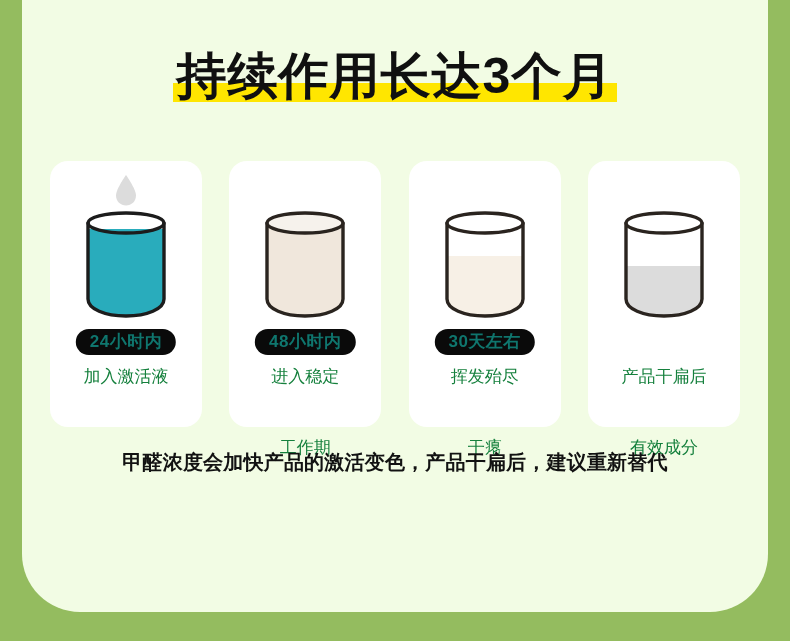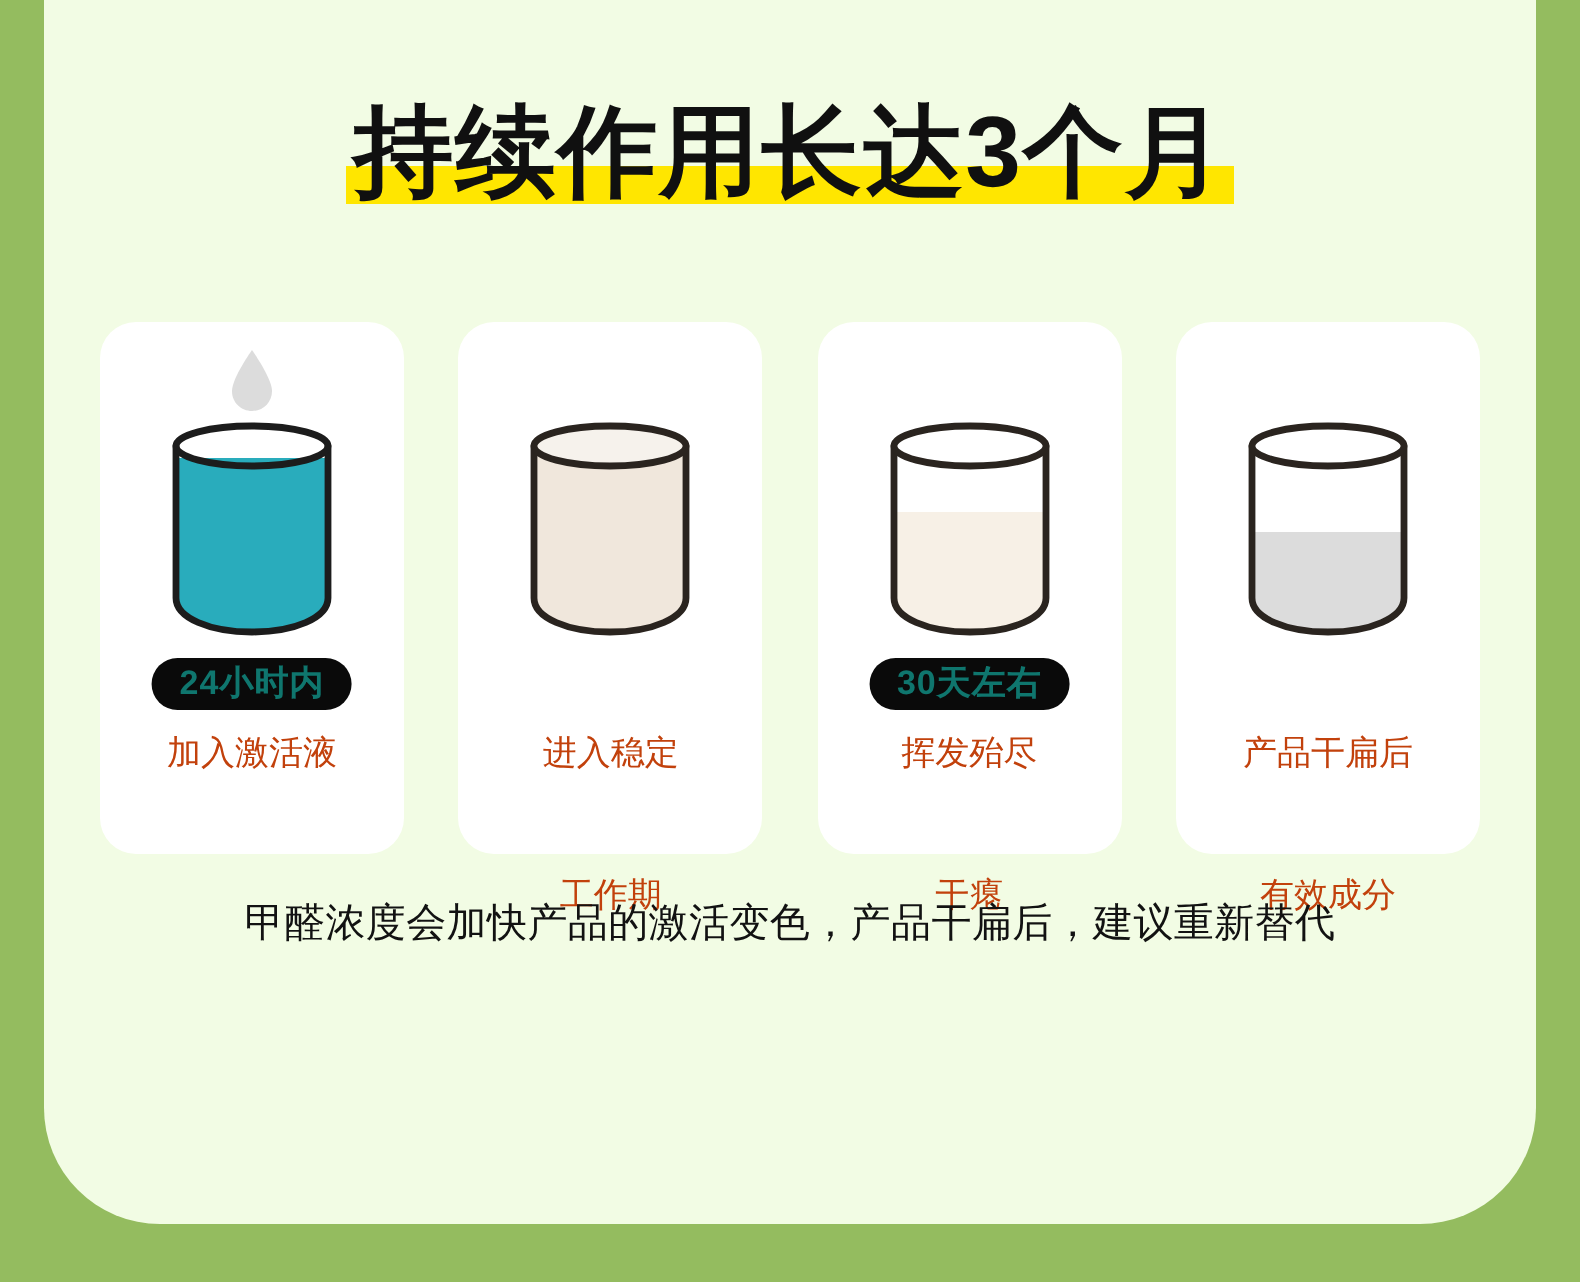--- a/index.html
+++ b/index.html
@@ -126,35 +126,35 @@
   }
 
   .caption {
     position: absolute;
     left: 0;
     top: 204px;
     width: 152px;
     text-align: center;
     font-size: 17px;
     line-height: 24px;
-    color: #c2410c;
+    color: #15803d;
     font-weight: 400;
   }
   .caption .line2 { display: block; margin-top: 47px; }
 
   
   #footer-note {
     position: absolute;
     left: 0;
     top: 447px;
     width: 790px;
     text-align: center;
     font-size: 20px;
     line-height: 30px;
-    font-weight: 400;
+    font-weight: 700;
     color: #121212;
     letter-spacing: 0.2px;
     white-space: nowrap;
   }
 </style>
 </head>
 <body>
 
 <div id="poster">
 
@@ -210,20 +210,21 @@
             </defs>
             <path d="M8 12 L8 88 C8 98 25 105 46 105 C67 105 84 98 84 88 L84 12 Z" fill="#FFFFFF"></path>
             <g clip-path="url(#cupclip2)">
               <rect x="6" y="16" width="80" height="94" fill="#F0E7DC"></rect>
             </g>
             <path d="M8 12 L8 88 C8 98 25 105 46 105 C67 105 84 98 84 88 L84 12" fill="none" stroke="#2A241F" stroke-width="3.4" stroke-linecap="round"></path>
             <ellipse cx="46" cy="12" rx="38" ry="10" fill="#F6F2EC" stroke="#2A241F" stroke-width="3.4"></ellipse>
           </svg>
         </span>
       </div>
+      <div class="badge">48小时内</div>
       <div class="caption">
         <span>进入稳定</span>
         <span class="line2">工作期</span>
       </div>
     </div>
 
     <div class="stage-card">
       <div class="cup-area">
         <span class="cup-svg">
           <svg width="92" height="112" viewBox="0 0 92 112">

